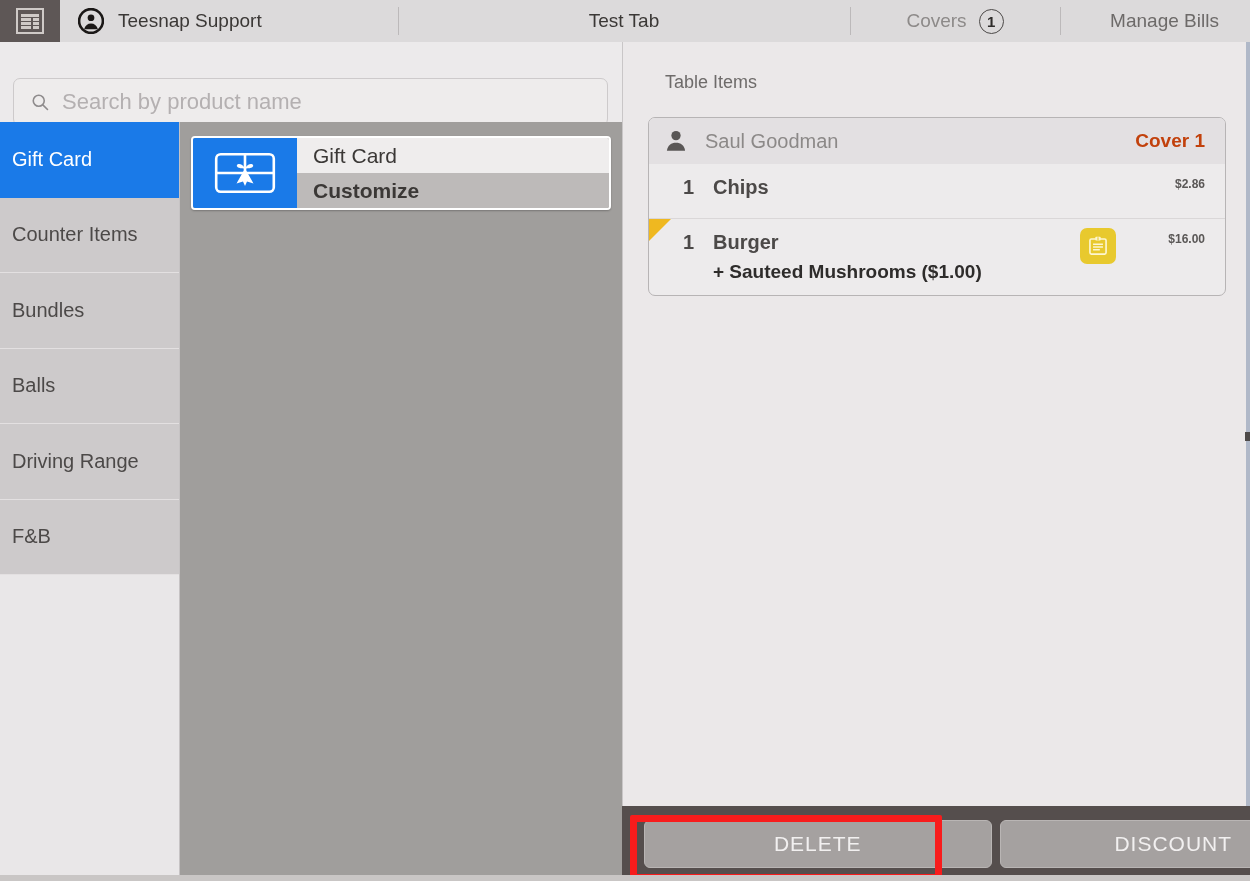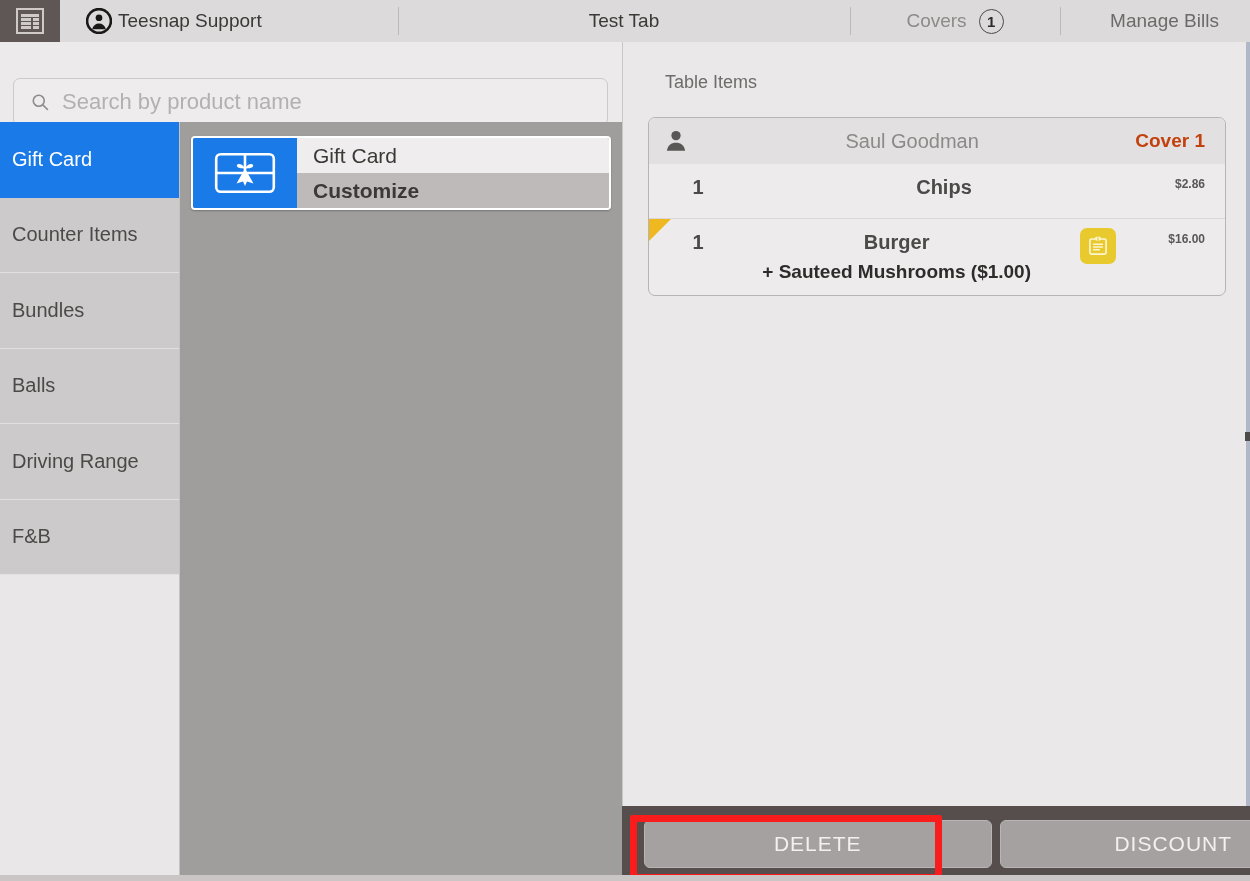--- a/index.html
+++ b/index.html
@@ -29,21 +29,21 @@
   }
   .hamburger-glyph .hrow { display: flex; gap: 2px; height: 3px; }
   .hamburger-glyph .hrow .wide { flex: 1; background: #cfcac7; }
   .hamburger-glyph .hrow .small { width: 6px; background: #cfcac7; }
 
   .tab {
     display: flex; align-items: center;
     font-size: 19px; color: #3b3836;
     position: relative;
   }
-  .tab-user { flex: 0 0 338px; padding-left: 26px; gap: 6px; }
+  .tab-user { flex: 0 0 338px; padding-left: 18px; gap: 14px; }
   .tab-test { flex: 0 0 452px; justify-content: center; }
   .tab-covers { flex: 0 0 210px; justify-content: center; gap: 12px; color: #8d8a89; }
   .tab-bills  { flex: 1; justify-content: center; color: #6d6a69; padding-left: 19px; }
   .tab-div {
     position: absolute; left: 0; top: 7px; bottom: 7px;
     width: 1px; background: #bcb9ba;
   }
   .avatar-icon {
     width: 26px; height: 26px; flex: 0 0 26px;
   }
@@ -115,21 +115,21 @@
     border-left: 1px solid #c9c6c7;
   }
   .ti-label {
     position: absolute; left: 42px; top: 30px;
     font-size: 18px; color: #6e6b6a;
   }
   .ti-card {
     position: absolute; left: 25px; top: 75px;
     width: 578px;
     border: 1px solid #b7b4b5; border-radius: 7px;
-    background: #edebec; overflow: hidden; text-align: center;
+    background: #edebec; overflow: hidden;
   }
   .ti-cover-row {
     display: flex; align-items: center; height: 46px;
     background: #e3e0e2; padding: 0 20px 0 14px; gap: 16px;
   }
   .person-icon { width: 26px; height: 26px; flex: 0 0 26px; }
   .ti-cover-name { flex: 1; font-size: 20px; color: #8c8988; }
   .ti-cover-num { font-size: 19px; color: #c2410c; font-weight: bold; }
 
   .ti-item {

